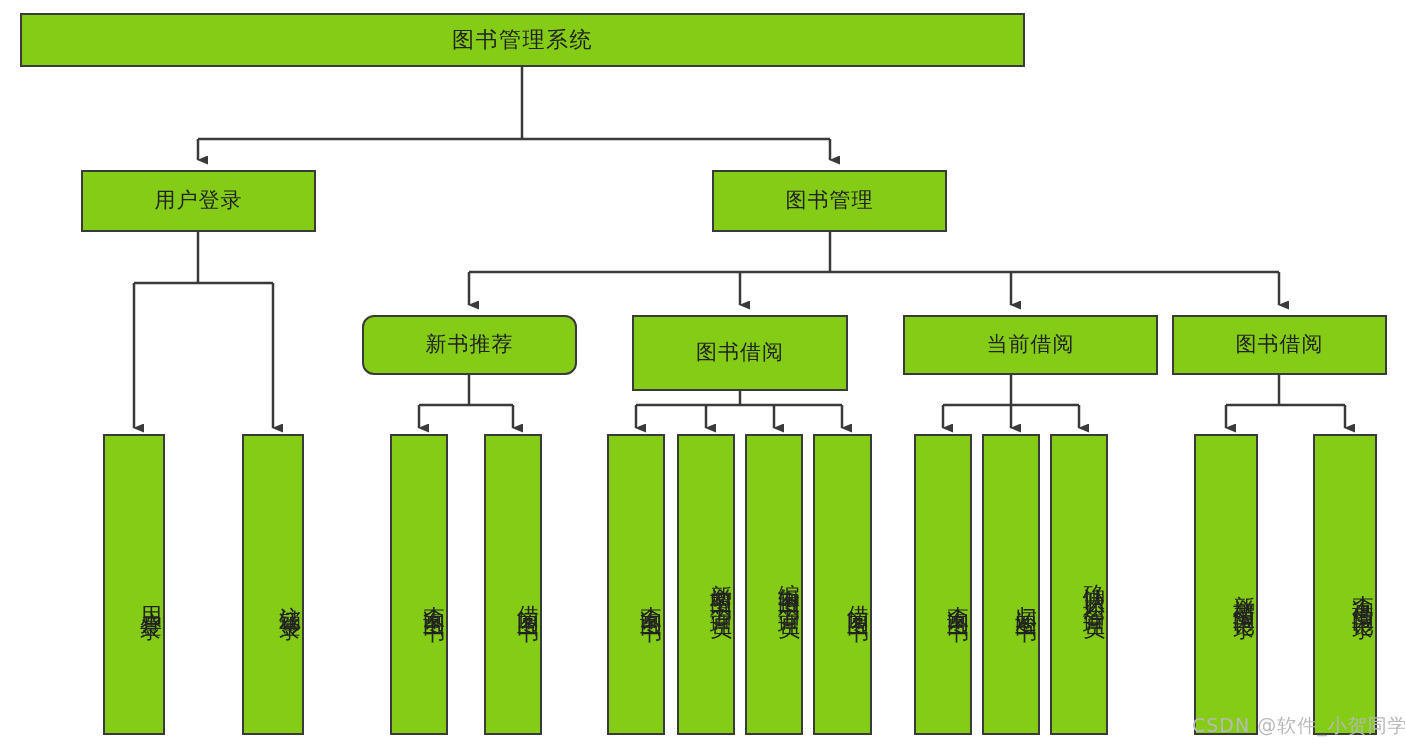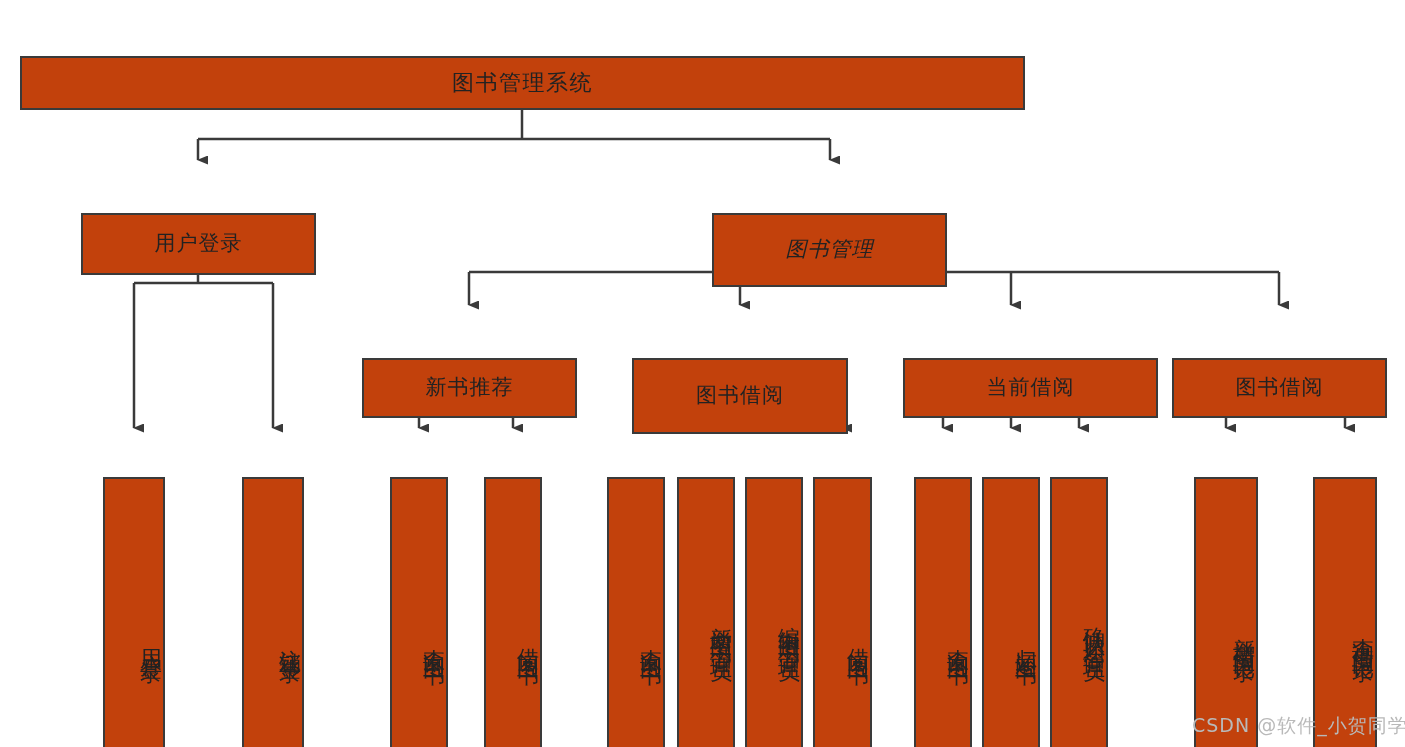--- a/index.html
+++ b/index.html
@@ -19,28 +19,27 @@
     position:absolute;
     left:0; top:0;
     width:1405px;
     height:747px;
     pointer-events:none;
   }
   .node{
     position:absolute;
     box-sizing:border-box;
     border:2.5px solid #3a3a3a;
-    background:#c2410c;
+    background:#84cc16;
     display:flex;
     align-items:center;
     justify-content:center;
     color:#222222;
     line-height:1.12;
     text-align:center;
-    margin-top:43px;
   }
   .node.horiz{
     font-size:21px;
     letter-spacing:1px;
   }
   .node.root{
     font-size:22px;
     letter-spacing:1.5px;
   }
   .node.vert{
@@ -121,25 +120,25 @@
     </g>
   </svg>
 
   <div class="node root" style="left:20px; top:13px; width:1005px; height:54px;">
     <span>图书管理系统</span>
   </div>
 
   <div class="node horiz" style="left:81px; top:170px; width:235px; height:62px;">
     <span>用户登录</span>
   </div>
-  <div class="node horiz" style="left:712px; top:170px; width:235px; height:74px;font-style:italic;">
+  <div class="node horiz" style="left:712px; top:170px; width:235px; height:62px;">
     <span>图书管理</span>
   </div>
 
-  <div class="node horiz" style="left:362px; top:315px; width:215px; height:60px;">
+  <div class="node horiz" style="left:362px; top:315px; width:215px; height:60px;border-radius:12px;">
     <span>新书推荐</span>
   </div>
   <div class="node horiz" style="left:632px; top:315px; width:216px; height:76px;">
     <span>图书借阅</span>
   </div>
   <div class="node horiz" style="left:903px; top:315px; width:255px; height:60px;">
     <span>当前借阅</span>
   </div>
   <div class="node horiz" style="left:1172px; top:315px; width:215px; height:60px;">
     <span>图书借阅</span>

